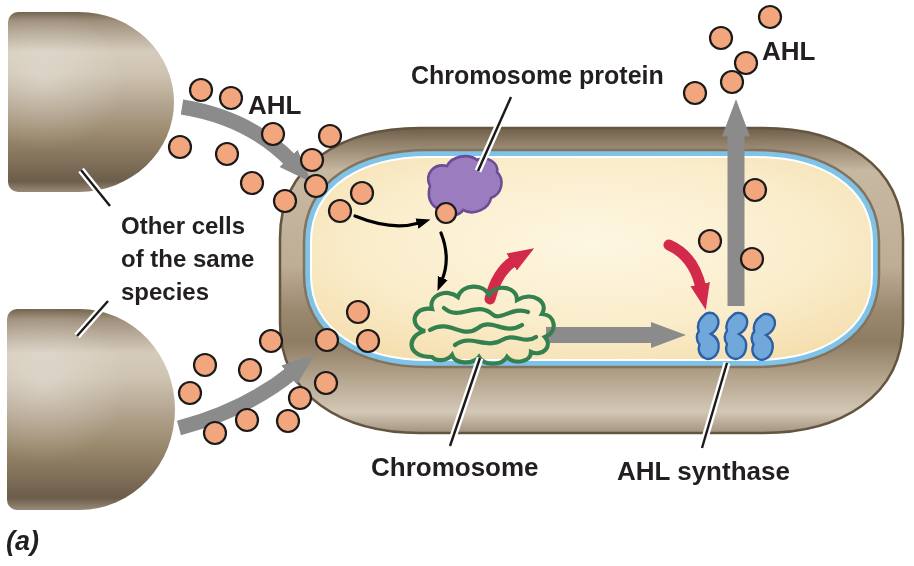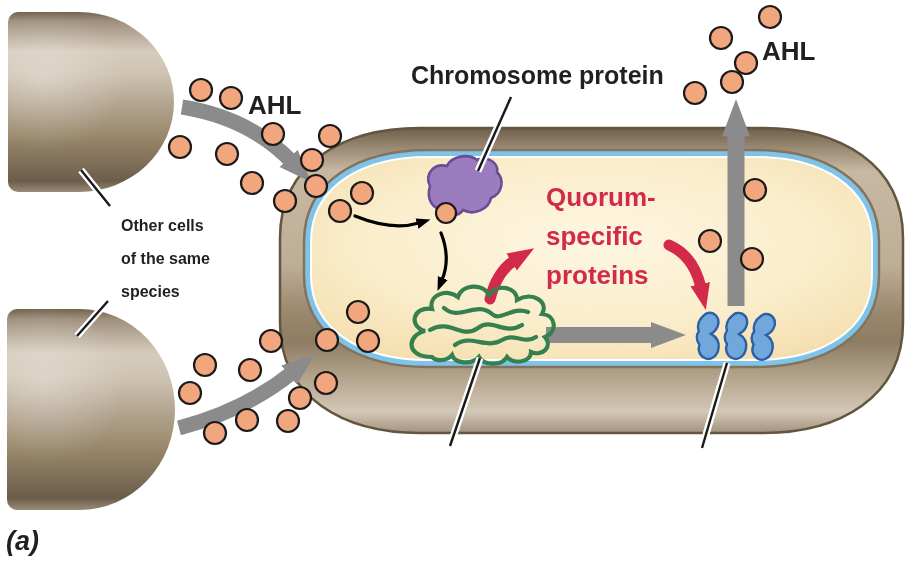--- a/index.html
+++ b/index.html
@@ -13,21 +13,21 @@
     border-radius:10px 95px 95px 10px / 10px 50% 50% 10px;}
   .small-cell::after{content:"";position:absolute;inset:0;border-radius:inherit;
     background:radial-gradient(ellipse at 22% 38%, rgba(255,255,255,0.30) 0%, rgba(255,255,255,0) 45%),
                radial-gradient(115% 115% at 42% 50%, rgba(0,0,0,0) 60%, rgba(66,52,36,0.30) 90%, rgba(66,52,36,0.45) 100%);}
   #cell-top{left:8px;top:12px;width:166px;height:180px;}
   #cell-bottom{left:7px;top:309px;width:168px;height:201px;}
   
   .lbl{position:absolute;font-weight:700;color:#231F20;white-space:pre-line;}
   .lbl.red{color:#D3294B;}
   #lbl-ahl-in{left:248px;top:90px;font-size:26px;}
-  #lbl-other{left:121px;top:209px;font-size:16px;line-height:33px;}
+  #lbl-other{left:121px;top:209px;font-size:24px;line-height:33px;}
   #lbl-activator{left:411px;top:61px;font-size:25px;}
   #lbl-quorum{left:546px;top:178px;font-size:26px;line-height:39px;}
   #lbl-ahl-out{left:762px;top:36px;font-size:26px;}
   #lbl-chromosome{left:371px;top:452px;font-size:26px;}
   #lbl-synthase{left:617px;top:456px;font-size:26px;}
   #lbl-panel{left:6px;top:526px;font-size:27px;font-style:italic;}
 </style>
 </head>
 <body>
 
@@ -172,18 +172,17 @@
         <path d="M727,363 L702,448"></path>
       </g>
     </g>
   </svg>
 
   <div class="lbl" id="lbl-ahl-in">AHL</div>
   <div class="lbl" id="lbl-other">Other cells
 of the same
 species</div>
   <div class="lbl" id="lbl-activator">Chromosome protein</div>
-  <div class="lbl red" id="lbl-quorum">Quorum-
-specific
-proteins</div>
   <div class="lbl" id="lbl-ahl-out">AHL</div>
+  <div class="lbl" id="lbl-chromosome">Chromosome</div>
+  <div class="lbl" id="lbl-synthase">AHL synthase</div>
   <div class="lbl" id="lbl-panel">(a)</div>
 </div>
 
 </body></html>

